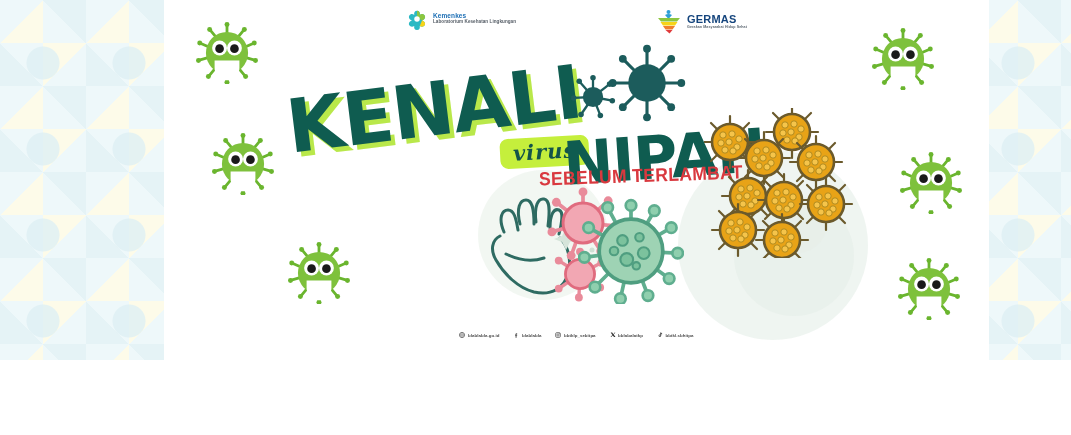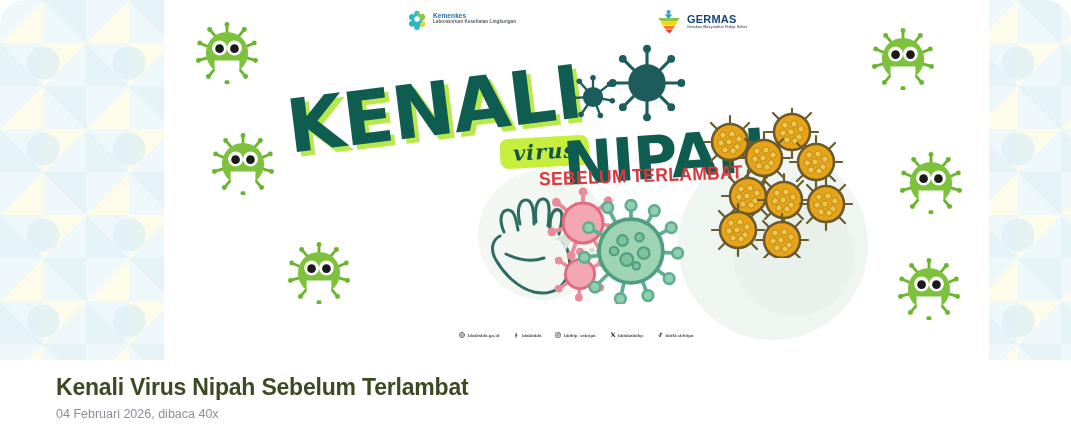--- a/index.html
+++ b/index.html
@@ -8,21 +8,20 @@
     overflow: hidden;
     background: #ffffff;
     font-family: "Liberation Sans", sans-serif;
   }
 
   #page {
     position: relative;
     width: 1071px; height: 435px;
     background: #ffffff;
     overflow: hidden;
-    border-radius: 26px;
   }
 
   
   .bg-pattern {
     position: absolute;
     top: 0; height: 360px;
     background-color: #ffffff;
     background-image:
       linear-gradient(45deg,  #e4f3f6 25%, transparent 25%, transparent 75%, #e4f3f6 75%),
       linear-gradient(-45deg, #fdfbe8 25%, transparent 25%, transparent 75%, #fdfbe8 75%),
@@ -812,18 +811,14 @@
         <circle cx="22" cy="12" r="4"></circle>
       </g>
       <circle cx="50" cy="50" r="34" fill="#7ec13c"></circle>
       <circle cx="38" cy="42" r="12" fill="#fff"></circle>
       <circle cx="62" cy="42" r="12" fill="#fff"></circle>
       <circle cx="38" cy="43" r="7" fill="#1a1a1a"></circle>
       <circle cx="62" cy="43" r="7" fill="#1a1a1a"></circle>
       <path d="M30 62 h40 v12 a20 20 0 0 1 -40 0 z" fill="#fff"></path>
     </svg>
 
-  <div class="caption">
-    <h1>Kenali Virus Nipah Sebelum Terlambat</h1>
-    <div class="meta">04 Februari 2026, dibaca 40x</div>
-  </div>
 
 </div>
 
 </body></html>

